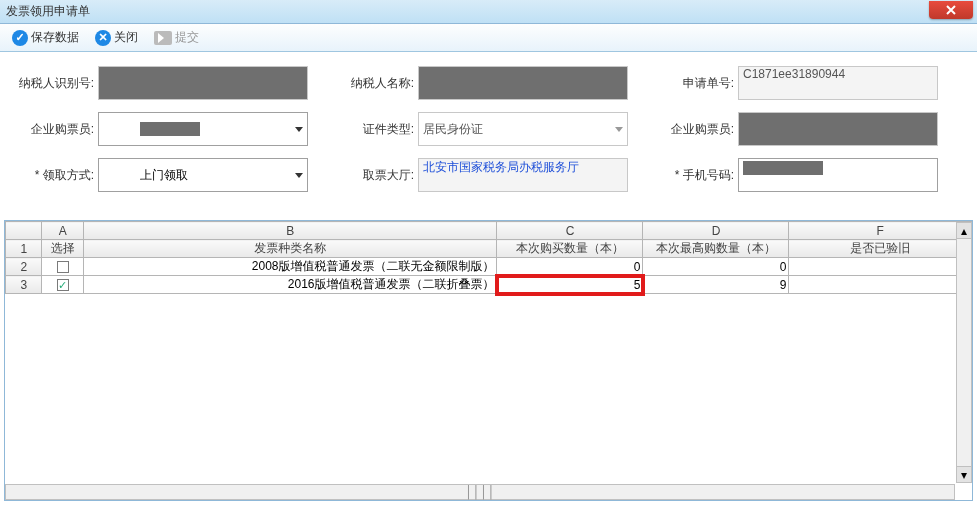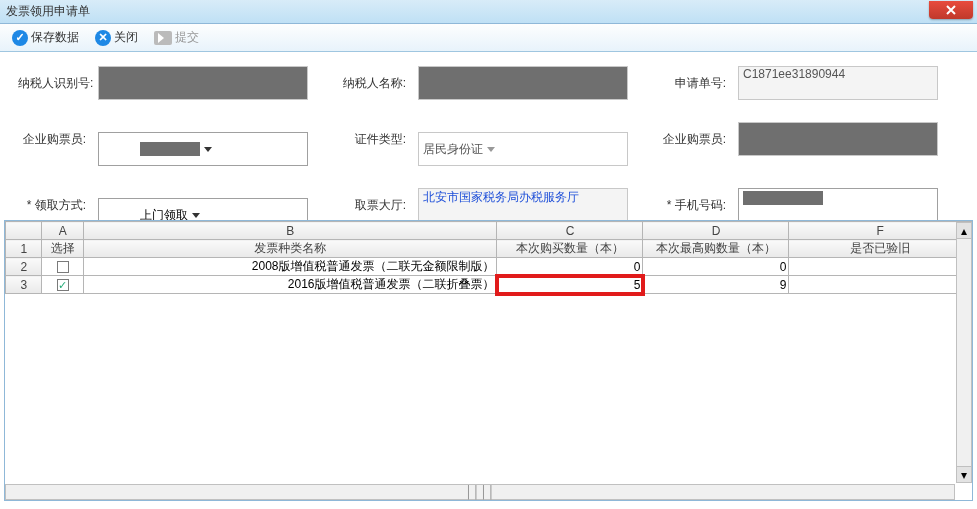--- a/index.html
+++ b/index.html
@@ -98,21 +98,21 @@
   }
   .field {
     display:flex;
     align-items:center;
     margin-right: 30px;
   }
   .flabel {
     width: 80px;
     text-align: right;
     color: #333;
-    padding-right: 12px;
+    padding-right: 4px;
     white-space: nowrap;
   }
   .req::before { content:"* "; }
   .txt-input, .sel, .ro {
     height: 34px;
     border: 1px solid #a0a0a0;
     background: #fff;
     padding: 0 4px;
     font-size: 12px;
   }
@@ -121,23 +121,23 @@
     color: #555;
     border: 1px solid #c8c8c8;
   }
   .blk-redact {
     background: #6f6f6f !important;
     color: transparent !important;
   }
   .sel {
     display:flex;
     align-items:center;
+    justify-content:space-between;
     cursor:pointer;
     background:#fff;
-    margin-top:20px;
   }
   .sel .caret {
     width:0;height:0;
     border-left:4px solid transparent;
     border-right:4px solid transparent;
     border-top:5px solid #333;
     margin-left:4px;
   }
   .sel.ro .caret { border-top-color:#999; }
   .w1 { width: 210px; padding-left: 41px; }

